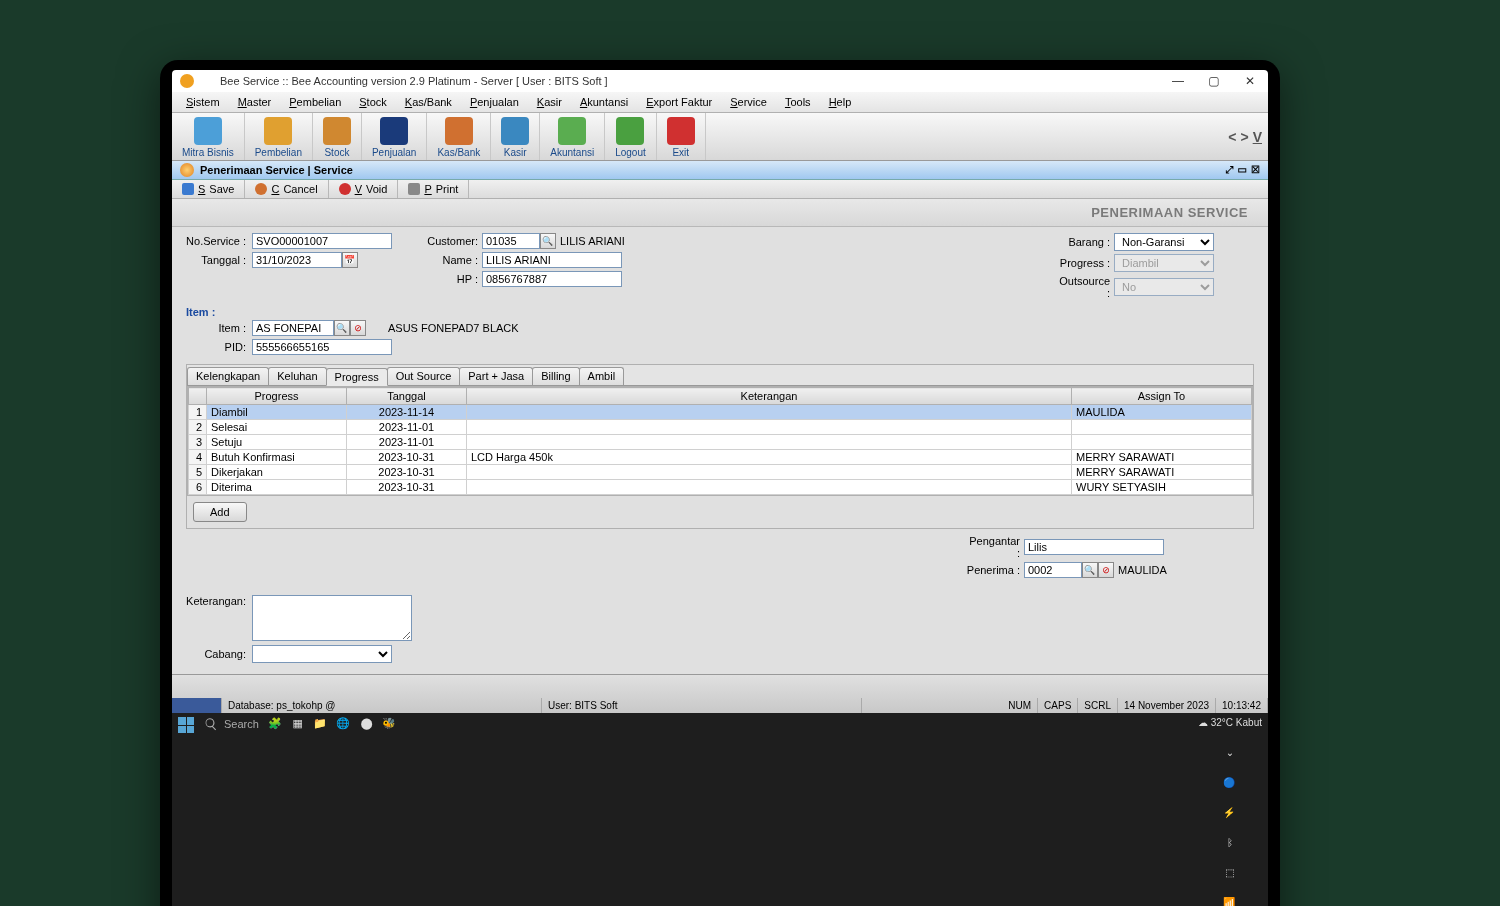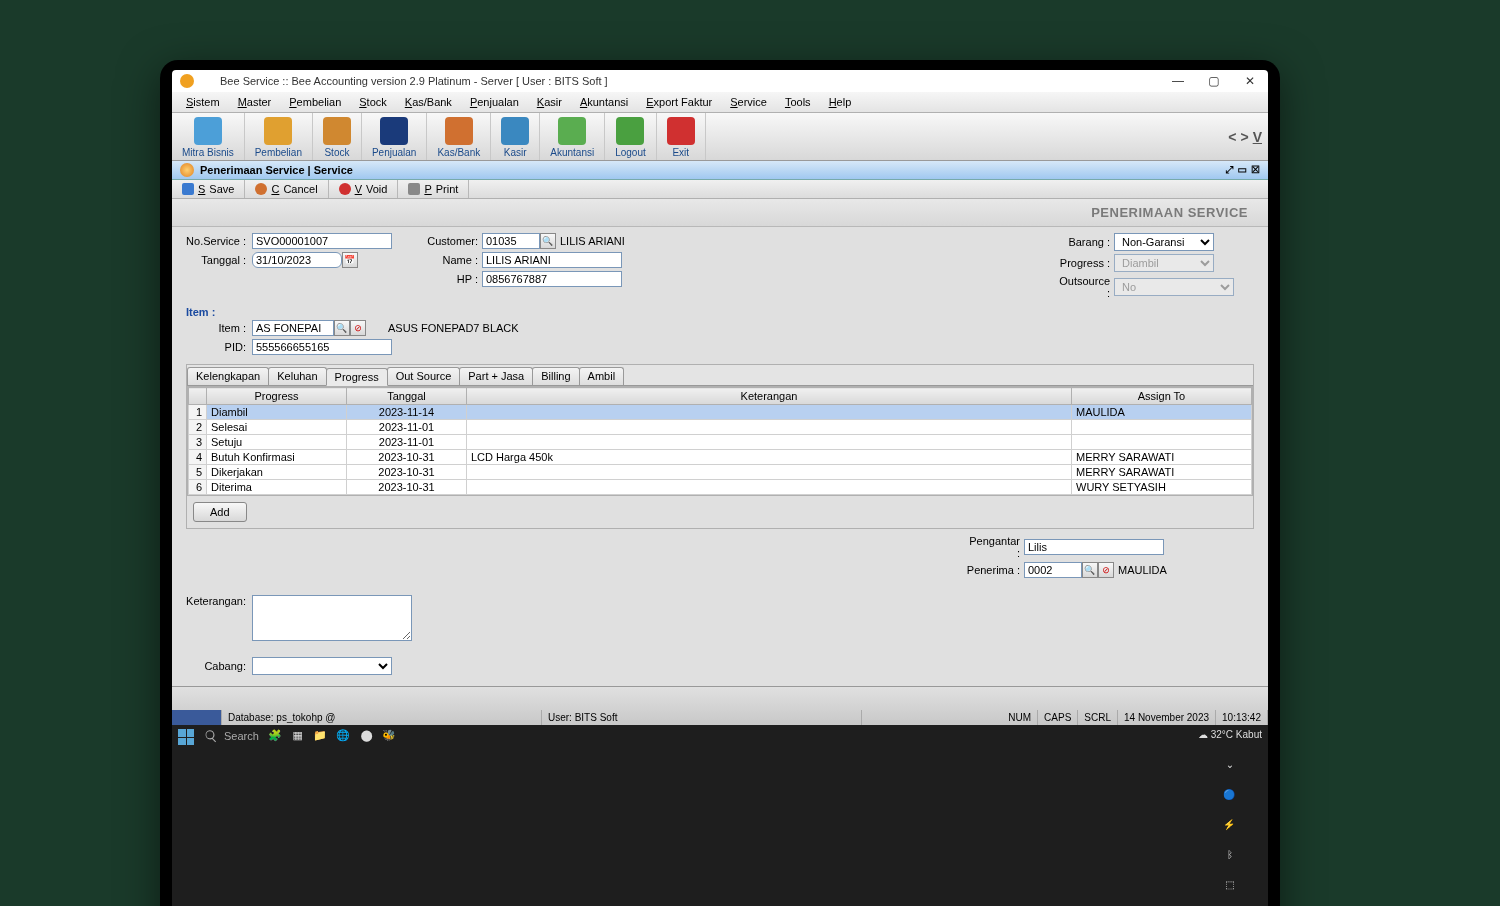--- a/index.html
+++ b/index.html
@@ -25,21 +25,21 @@
 .abtn .aicon { width: 12px; height: 12px; border-radius: 2px; }
 .abtn u { text-decoration: underline; }
 .page-header { text-align: right; padding: 6px 20px; font-size: 13px; font-weight: bold; color: #7a7a7a; letter-spacing: .5px; background: linear-gradient(#e8e8e8,#d8d8d8); border-bottom: 1px solid #b8b8b8; }
 .form-area { background: #e0e0e0; padding: 6px 14px 8px; }
 .form-row { display: flex; align-items: center; margin-bottom: 3px; }
 .top-cols { display: flex; gap: 30px; }
 .col { flex: 1; }
 .lbl { width: 60px; text-align: right; margin-right: 6px; font-size: 11px; }
 .lbl2 { width: 56px; text-align: right; margin-right: 4px; font-size: 11px; }
 input[type=text], select, textarea { border: 1px solid #7a97b8; padding: 1px 3px; font-size: 11px; font-family: inherit; background: #fff; }
-.inp-sm { width: 90px; border-radius: 6px; }
+.inp-sm { width: 90px; }
 .inp-md { width: 140px; }
 select { height: 18px; }
 .iconbtn { width: 16px; height: 16px; border: 1px solid #888; background: linear-gradient(#f8f8f8,#d8d8d8); display: inline-flex; align-items: center; justify-content: center; cursor: pointer; font-size: 9px; }
 .cal-icon { background: linear-gradient(#f8f8f8,#d8d8d8); }
 .section-lbl { color: #1a4aa0; font-weight: bold; margin: 4px 0 2px; }
 fieldset.item-box { border: 1px solid #b0b0b0; padding: 0; margin-top: 4px; }
 .tabs { display: flex; border-bottom: 1px solid #999; background: #e4e4e4; padding-top: 2px; }
 .tab { padding: 2px 8px; border: 1px solid #999; border-bottom: none; margin-right: -1px; background: linear-gradient(#f4f4f4,#dedede); cursor: pointer; font-size: 11px; border-radius: 3px 3px 0 0; }
 .tab.active { background: #eaeaea; border-bottom: 1px solid #eaeaea; position: relative; top: 1px; z-index: 1; }
 table.grid { width: 100%; border-collapse: collapse; font-size: 11px; background: #fff; }
@@ -207,21 +207,21 @@
       <div class="form-row">
         <span class="lbl2">Barang :</span>
         <select style="width:100px"><option>Non-Garansi</option></select>
       </div>
       <div class="form-row">
         <span class="lbl2">Progress :</span>
         <select disabled="" style="width:100px;background:#eee"><option>Diambil</option></select>
       </div>
       <div class="form-row">
         <span class="lbl2">Outsource :</span>
-        <select disabled="" style="width:120px;background:#eee"><option>No</option></select>
+        <select disabled="" style="width:100px;background:#eee"><option>No</option></select>
       </div>
     </div>
   </div>
 
   <div class="section-lbl">Item :</div>
   <div class="top-cols">
     <div style="flex:0 0 560px">
       <div class="form-row">
         <span class="lbl">Item :</span>
         <input type="text" style="width: 82px;" value="AS FONEPAI">
@@ -324,21 +324,21 @@
         <span style="margin-left:4px">MAULIDA</span>
       </div>
     </div>
   </div>
 
   <div style="margin-top:14px">
     <div class="form-row" style="align-items:flex-start">
       <span class="lbl">Keterangan:</span>
       <textarea style="width: 160px; height: 46px;"></textarea>
     </div>
-    <div class="form-row" style="margin-top:16px">
+    <div class="form-row" style="margin-top:4px">
       <span class="lbl">Cabang:</span>
       <select style="width:140px"><option></option></select>
     </div>
   </div>
 
 </div>
 
 <div class="statusbar">
   <div class="cell" style="width:50px;background:#3a5a9a"></div>
   <div class="cell" style="width:320px">Database: ps_tokohp @</div>

